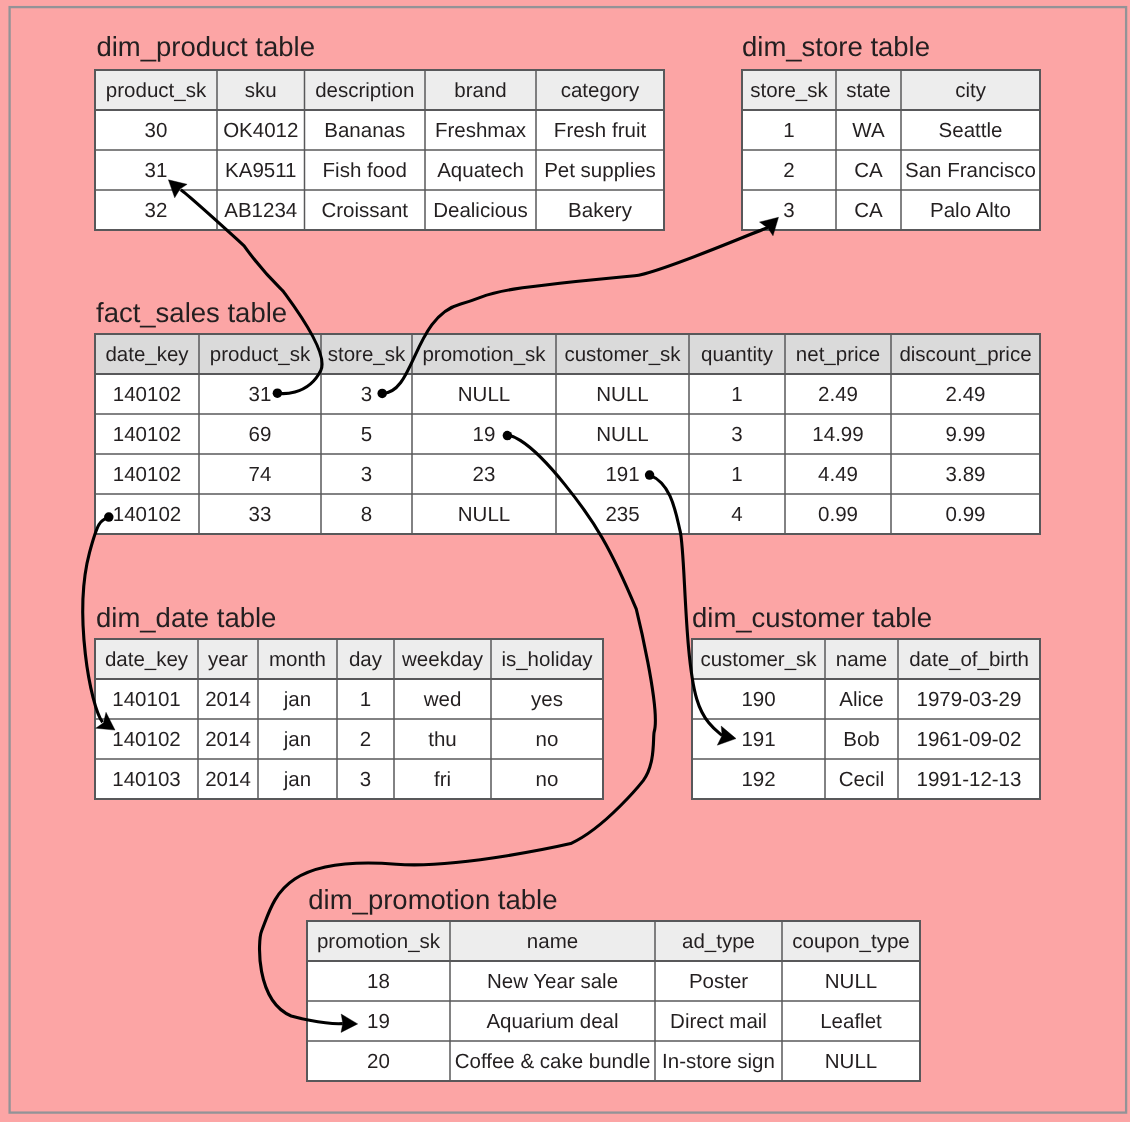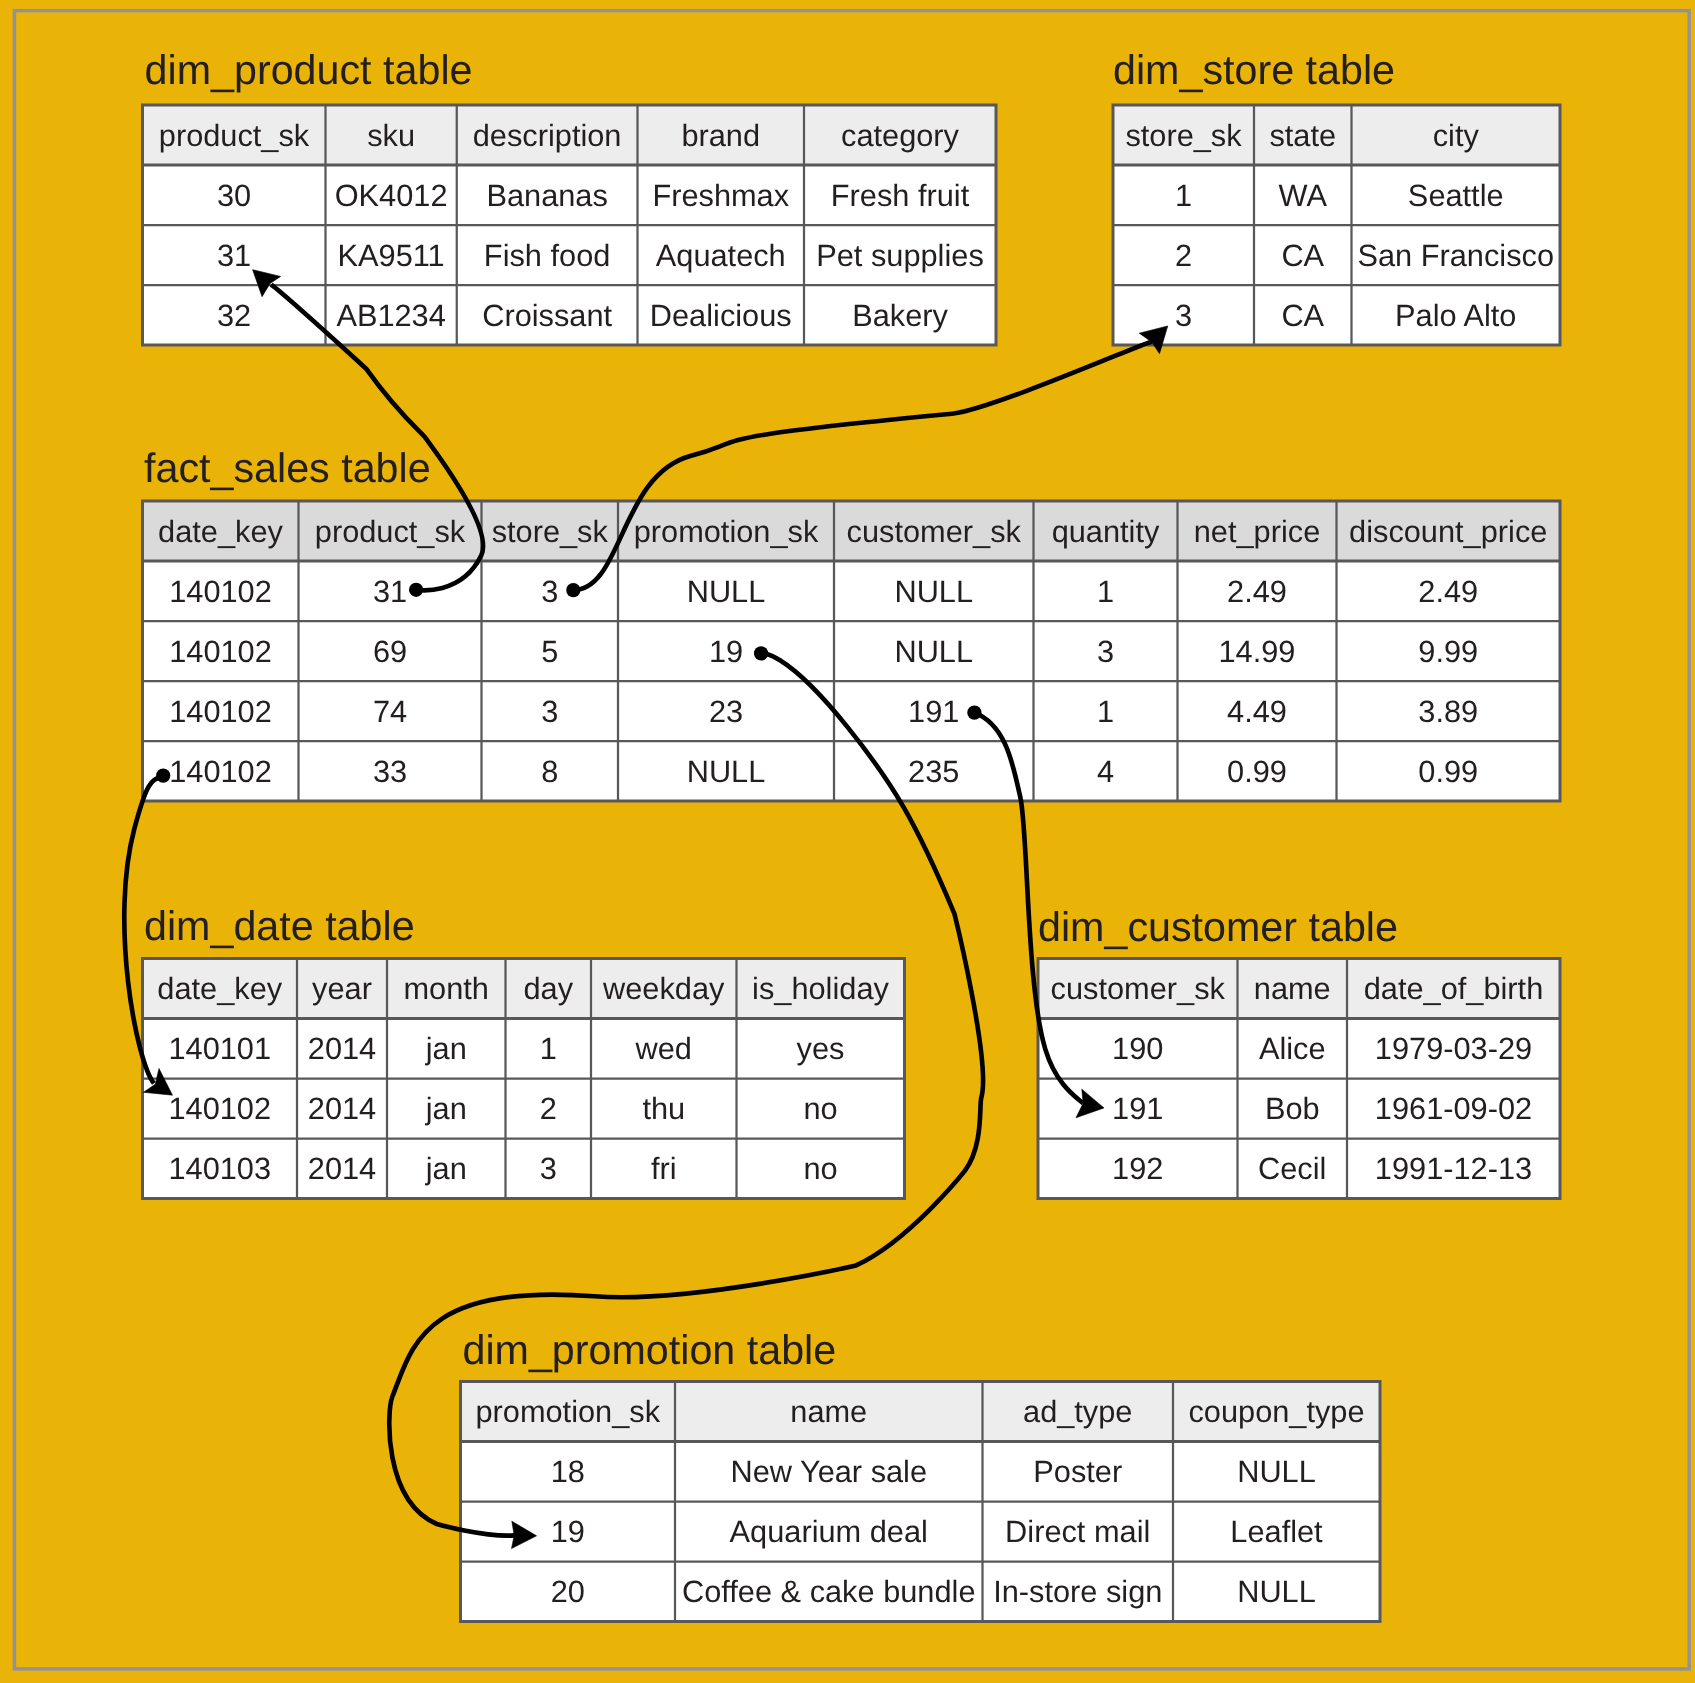--- a/index.html
+++ b/index.html
@@ -1,20 +1,20 @@
 <!DOCTYPE html>
 <html><head>
 <meta charset="utf-8">
 <title>Star schema diagram</title>
 <style>
   html,body{margin:0;padding:0;background:#ffffff;}
   body{width:1130px;height:1122px;overflow:hidden;
        font-family:"Liberation Sans",sans-serif;color:#231f20;
        -webkit-font-smoothing:antialiased;font-smooth:never;text-rendering:geometricPrecision;}
-  #stage{position:relative;width:1130px;height:1122px;background:#eab308;}
+  #stage{position:relative;width:1130px;height:1122px;background:#fca5a5;}
   #scene{position:absolute;left:0;top:0;display:block;
          shape-rendering:geometricPrecision;}
   text{font-family:"Liberation Sans",sans-serif;}
   .tbl-title{font-size:27.5px;fill:#231f20;}
   .col-head{font-size:20.5px;fill:#231f20;}
   .cell{font-size:20.5px;fill:#231f20;}
   .grid{stroke:#58585a;fill:none;}
   .frame{stroke:#939397;fill:none;stroke-width:2.3;}
   .link{fill:none;stroke:#000;stroke-width:3.1;stroke-linecap:butt;
         stroke-linejoin:round;}

